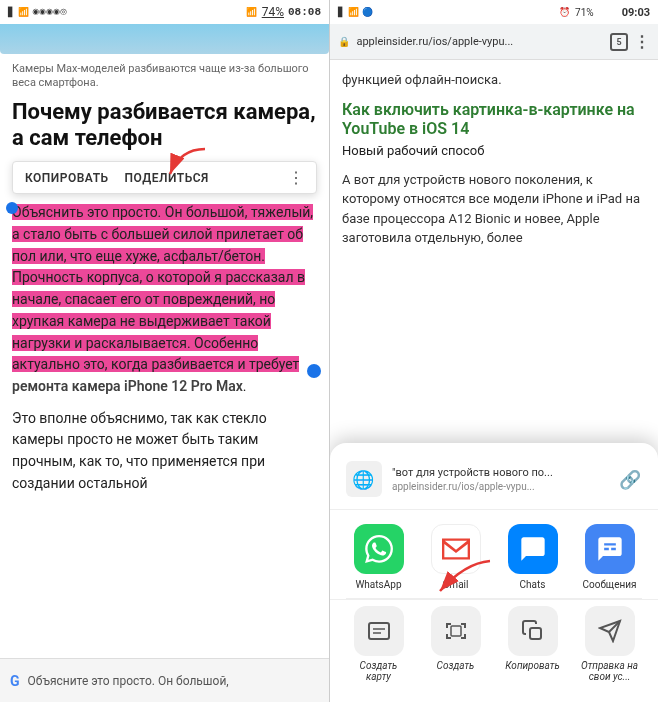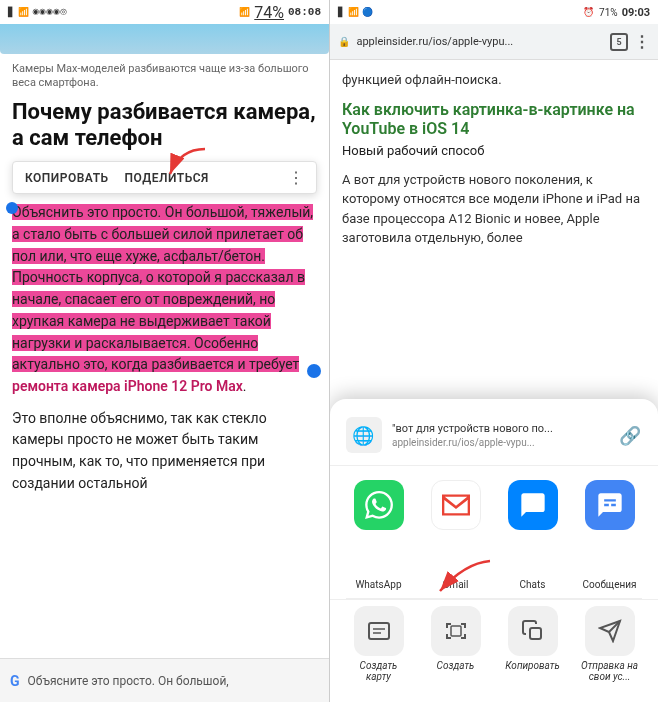--- a/index.html
+++ b/index.html
@@ -102,21 +102,21 @@
       line-height: 1.55;
       position: relative;
     }
 
     .highlighted-text {
       background: #ec4899;
       color: #222;
     }
 
     .green-link {
-      color: #be185d;
+      color: #404040;
       font-weight: 600;
       text-decoration: none;
     }
 
     .selection-handle-left {
       display: inline-block;
       width: 12px;
       height: 12px;
       background: #1a73e8;
       border-radius: 50%;
@@ -336,21 +336,20 @@
 
     .whatsapp-bg { background: #25d366; }
     .gmail-bg { background: #fff; border: 1px solid #eee; }
     .chats-bg { background: #0084ff; }
     .messages-bg { background: #4285f4; }
 
     .app-label {
       font-size: 10px;
       color: #333;
       text-align: center;
-      margin-top: 44px;
     }
 
     .share-actions-row {
       display: flex;
       justify-content: space-around;
       padding: 6px 10px 12px;
       border-top: 1px solid #eee;
     }
 
     .share-action {
@@ -393,21 +392,21 @@
 <div class="left-panel">
 
   <div class="status-bar-left">
     <div style="display:flex;gap:3px;font-size:9px;color:#333;">
       <span>▋</span>
       <span>📶</span>
       <span style="font-size:8px;">◉◉◉◉◎</span>
     </div>
     <div style="display:flex;align-items:center;gap:4px;">
       <span style="font-size:9px;">📶</span>
-      <span style="font-size:16px;text-decoration:underline;">74%</span>
+      <span style="font-size:12px;text-decoration:underline;">74%</span>
       <span style="font-size:11px;font-weight:bold;font-family:Liberation Mono, monospace;">08:08</span>
     </div>
   </div>
 
   <div class="article-content">
 
     <div style="height:30px;background:linear-gradient(to bottom,#87ceeb,#aad4e8);border-radius:0 0 4px 4px;margin:-0px -12px 8px;overflow:hidden;">
     </div>
 
     <p class="article-caption">Камеры Мах-моделей разбиваются чаще из-за большого веса смартфона.</p>
@@ -454,21 +453,21 @@
 
   <div class="status-bar-right">
     <div style="display:flex;gap:3px;font-size:9px;">
       <span>▋</span>
       <span>📶</span>
       <span>🔵</span>
     </div>
     <div style="display:flex;align-items:center;gap:4px;">
       <span style="font-size:9px;">⏰</span>
       <span style="font-size:10px;">71%</span>
-      <span style="font-size:11px;font-weight:bold;">09:03</span>
+      <span style="font-size:11px;font-weight:bold;margin-left:24px;">09:03</span>
     </div>
   </div>
 
   <div class="browser-bar">
     <span class="lock-icon">🔒</span>
     <span class="url-bar">appleinsider.ru/ios/apple-vypu...</span>
     <div class="tab-badge">5</div>
     <span class="browser-menu">⋮</span>
   </div>
 

